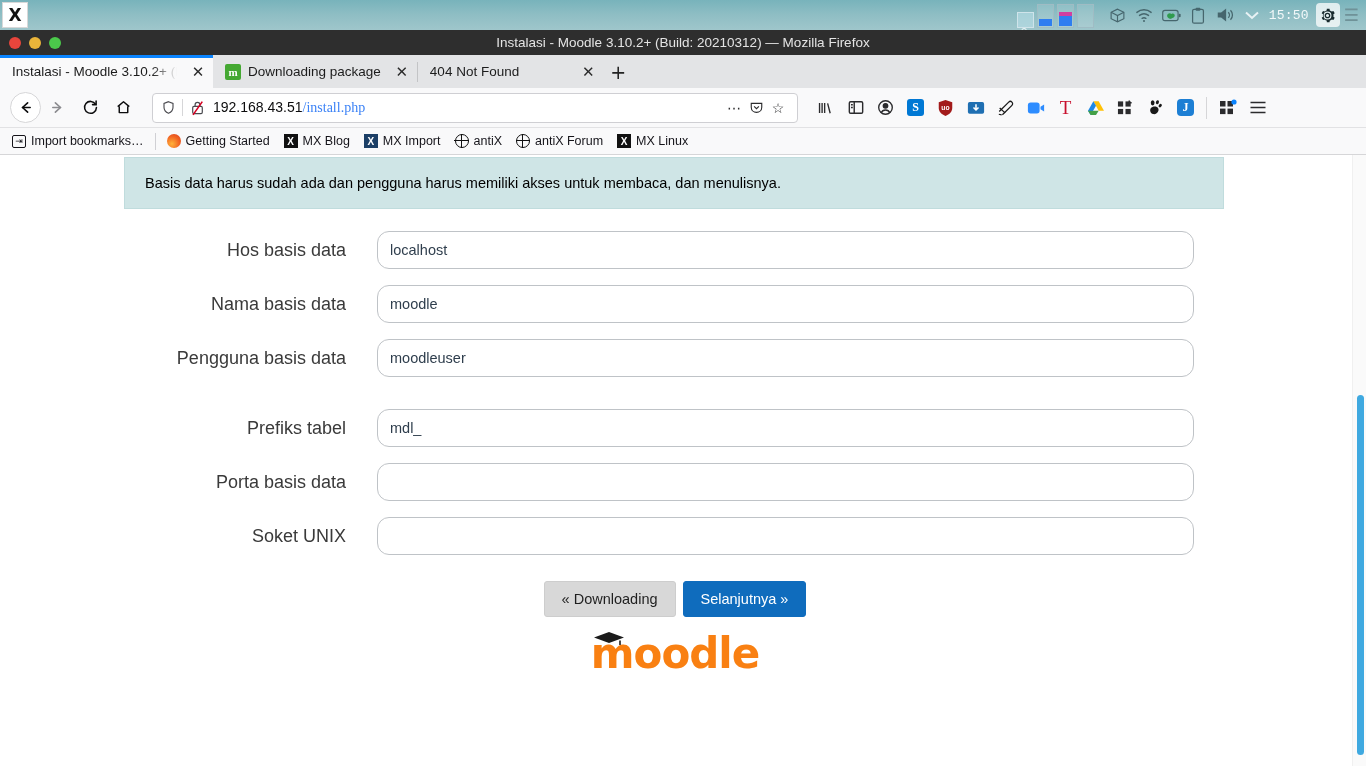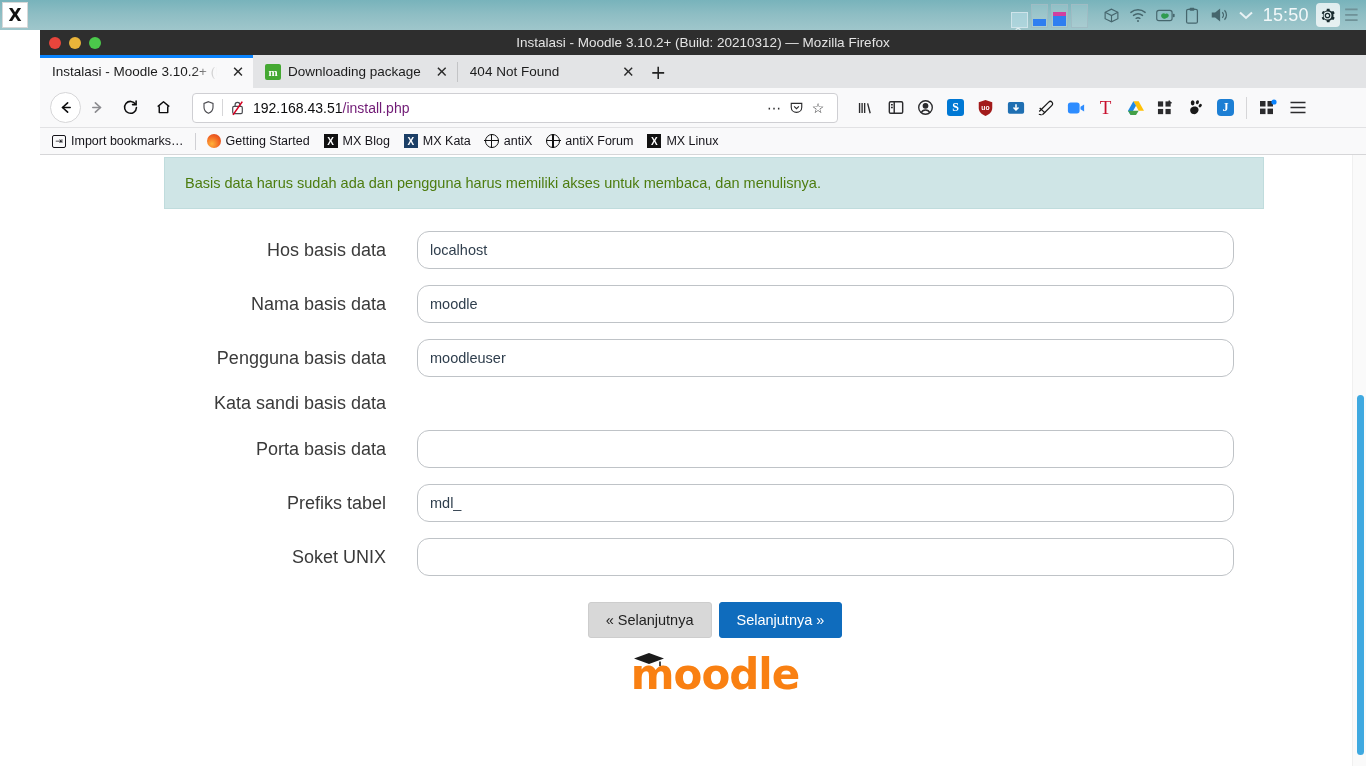--- a/index.html
+++ b/index.html
@@ -42,33 +42,33 @@
   .pw1 { left: 1px; bottom: 1px; width: 13px; height: 7px; }
   .pw2 { left: 1px; bottom: 1px; width: 13px; height: 11px; }
   .pw2b { left: 1px; bottom: 11px; width: 13px; height: 4px; background: #d13fa0; }
 
   .tray-ico {
     width: 27px; height: 30px;
     display: flex; align-items: center; justify-content: center;
     color: #3b5a60;
   }
   .tray-clock {
-    font-size: 18px; color: #f2f8f9; padding: 0 7px 0 3px;
-    font-family: Liberation Sans, sans-serif; letter-spacing: 0.2px;
+    font-size: 13px; color: #f2f8f9; padding: 0 7px 0 3px;
+    font-family: Liberation Mono, monospace; letter-spacing: 0.2px;
   }
   .tray-gear {
     width: 24px; height: 24px; border-radius: 4px;
     background: rgba(255,255,255,0.75);
     display: flex; align-items: center; justify-content: center;
     color: #17292d; font-size: 17px; margin-right: 4px;
   }
   .tray-menu { color: #6f9298; font-size: 17px; padding-right: 4px; }
 
   
-  .ff-window { position: absolute; top: 30px; left: 0; width: 1366px; height: 738px; background:#fff;padding-left:40px; }
+  .ff-window { position: absolute; top: 30px; left: 0; width: 1366px; height: 738px; background:#fff; }
 
   .titlebar {
     height: 25px; background: #2e2e2e;
     display: flex; align-items: center; position: relative;
   }
   .wbtns { display: flex; gap: 8px; padding-left: 9px; }
   .wbtn { width: 12px; height: 12px; border-radius: 50%; }
   .wbtn.close { background: #e8453c; }
   .wbtn.min   { background: #e9b43a; }
   .wbtn.max   { background: #4bc94b; }
@@ -136,21 +136,21 @@
   .urlbar {
     flex: 1; height: 30px; margin: 0 9px 0 12px;
     background: #ffffff; border: 1px solid #cfcfd3; border-radius: 4px;
     display: flex; align-items: center; padding: 0 8px;
     max-width: 646px;
   }
   .url-shield { color:#4a4a4f; font-size: 14px; margin-right:6px; display:flex; }
   .url-divider { width:1px; height:17px; background:#d6d6d8; margin-right:7px; }
   .url-lock-broken { margin-right: 8px; display:flex; }
   .url-text { flex:1; font-size: 14px; color: #0c0c0d; white-space: nowrap; overflow: hidden; }
-  .url-text .path { color: #701a75; }
+  .url-text .path { color: #3b82f6; font-family: Liberation Serif, serif; }
   .url-act { width:22px; display:flex; align-items:center; justify-content:center; color:#2b2b2d; font-size:14px; }
   .tb-icons { display: flex; align-items: center; gap: 1px; padding-left: 4px; }
   .tb-ico {
     width: 29px; height: 30px; display:flex; align-items:center; justify-content:center;
     color:#2b2b2d; font-size:16px;
   }
   .tb-sep { width:1px; height:22px; background:#d6d6d8; margin: 0 5px; }
 
   
   .bookmarks {
@@ -182,21 +182,21 @@
   }
 
   
   .viewport {
     position: relative; height: 611px; background: #ffffff; overflow: hidden;
   }
   .page { width: 1350px; position: relative; }
   .alert-box {
     margin: 2px 0 0 124px; width: 1100px;
     background: #cfe5e6; border: 1px solid #c0dcdd;
-    padding: 17px 20px; font-size: 14.5px; color: #4d7c0f;
+    padding: 17px 20px; font-size: 14.5px; color: #000000;
   }
   .form-area { margin-top: 22px; }
   .frow { display: flex; align-items: center; margin-bottom: 16px; }
   .flabel {
     width: 377px; text-align: right; padding-right: 31px;
     font-size: 18px; color: #3a3a3a;
   }
   .finput {
     width: 817px; height: 38px;
     border: 1px solid #bfc3c7; background: #fff; border-radius: 12px;
@@ -493,21 +493,21 @@
     <div class="bm">
       <span class="ico-ff"></span>
       <span>Getting Started</span>
     </div>
     <div class="bm">
       <span class="ico-x">X</span>
       <span>MX Blog</span>
     </div>
     <div class="bm">
       <span class="ico-x blue">X</span>
-      <span>MX Kata</span>
+      <span>MX Import</span>
     </div>
     <div class="bm">
       <span class="ico-globe"></span>
       <span>antiX</span>
     </div>
     <div class="bm">
       <span class="ico-globe"></span>
       <span>antiX Forum</span>
     </div>
     <div class="bm">
@@ -528,38 +528,37 @@
         </div>
         <div class="frow">
           <div class="flabel">Nama basis data</div>
           <div class="finput">moodle</div>
         </div>
         <div class="frow">
           <div class="flabel">Pengguna basis data</div>
           <div class="finput">moodleuser</div>
         </div>
         <div class="frow">
-          <div class="flabel">Kata sandi basis data</div>
+        </div>
+        <div class="frow">
+          <div class="flabel">Prefiks tabel</div>
+          <div class="finput">mdl_</div>
         </div>
         <div class="frow">
           <div class="flabel">Porta basis data</div>
           <div class="finput"></div>
         </div>
         <div class="frow">
-          <div class="flabel">Prefiks tabel</div>
-          <div class="finput">mdl_</div>
-        </div>
-        <div class="frow">
           <div class="flabel">Soket UNIX</div>
           <div class="finput"></div>
         </div>
       </div>
 
       <div class="btn-row">
-        <button class="btn btn-prev">« Selanjutnya</button>
+        <button class="btn btn-prev">« Downloading</button>
         <button class="btn btn-next">Selanjutnya »</button>
       </div>
 
       <div class="logo-wrap">
         <div class="moodle-logo">
           <svg class="cap" viewBox="0 0 34 16">
             <path d="M1 6.5 16 1l15 5.5-15 5.5z" fill="#1b1b1b"></path>
             <path d="M27 9.5v4.5" stroke="#1b1b1b" stroke-width="1.6"></path>
           </svg>
           <span class="moodle-word">moodle</span>

